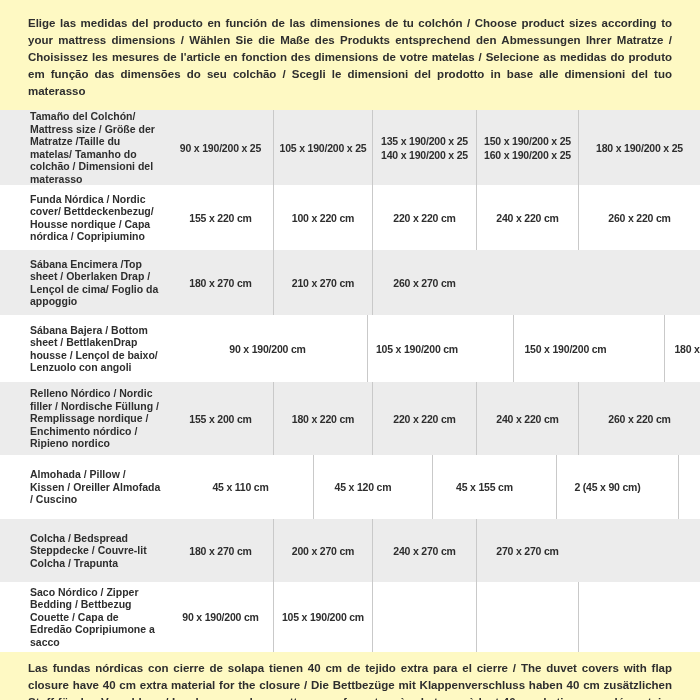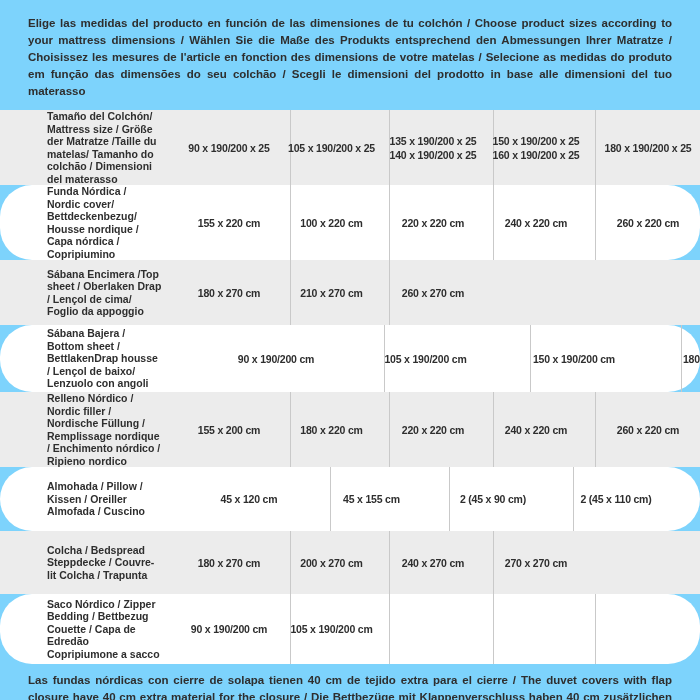--- a/index.html
+++ b/index.html
@@ -4,21 +4,21 @@
 <style>
   html, body {
     margin: 0;
     padding: 0;
     background: #ffffff;
   }
   .page {
     position: relative;
     width: 700px;
     height: 700px;
-    background: #7dd3fc;
+    background: #fef9c3;
     font-family: "Liberation Sans", "DejaVu Sans", sans-serif;
     color: #2e2e2e;
     overflow: hidden;
   }
   .intro, .note {
     font-weight: bold;
     font-size: 11.5px;
     line-height: 17px;
     text-align: justify;
     color: #2e2e2e;
@@ -30,36 +30,35 @@
 
   .size-table {
     width: 700px;
   }
   .row {
     display: grid;
     grid-template-columns: 168px 105px 99px 104px 102px 122px;
     width: 700px;
   }
   .row.shaded { background: #ececec; }
-  .row.plain  { background: #ffffff; border-radius: 32px; }
+  .row.plain  { background: #ffffff; }
 
   .row:nth-child(1) { min-height: 68px; }
   .row:nth-child(2) { min-height: 65px; }
   .row:nth-child(3) { min-height: 65px; }
   .row:nth-child(4) { min-height: 67px; gap: 47px; }
   .row:nth-child(5) { min-height: 73px; }
   .row:nth-child(6) { min-height: 64px; gap: 20px; }
   .row:nth-child(7) { min-height: 63px; }
   .row:nth-child(8) { min-height: 70px; }
 
   .cell {
     display: flex;
     align-items: center;
     font-weight: bold;
-    margin-left: 17px;
   }
   .label-cell {
     padding-left: 30px;
     padding-right: 6px;
     font-size: 10.5px;
     line-height: 12.5px;
     text-align: left;
   }
   .value-cell {
     justify-content: center;
@@ -114,20 +113,21 @@
       <div class="row shaded">
         <div class="cell label-cell">Relleno Nórdico / Nordic filler / Nordische Füllung / Remplissage nordique / Enchimento nórdico / Ripieno nordico</div>
         <div class="cell value-cell">155 x 200 cm</div>
         <div class="cell value-cell">180 x 220 cm</div>
         <div class="cell value-cell">220 x 220 cm</div>
         <div class="cell value-cell">240 x 220 cm</div>
         <div class="cell value-cell">260 x 220 cm</div>
       </div>
       <div class="row plain">
         <div class="cell label-cell">Almohada  / Pillow / Kissen / Oreiller Almofada / Cuscino</div>
+        <div class="cell value-cell">45 x 110 cm</div>
         <div class="cell value-cell">45 x 120 cm</div>
         <div class="cell value-cell">45 x 155 cm</div>
         <div class="cell value-cell">2 (45 x 90 cm)</div>
         <div class="cell value-cell">2 (45 x 110 cm)</div>
       </div>
       <div class="row shaded">
         <div class="cell label-cell">Colcha / Bedspread Steppdecke / Couvre-lit Colcha / Trapunta</div>
         <div class="cell value-cell">180 x 270 cm</div>
         <div class="cell value-cell">200 x 270 cm</div>
         <div class="cell value-cell">240 x 270 cm</div>

